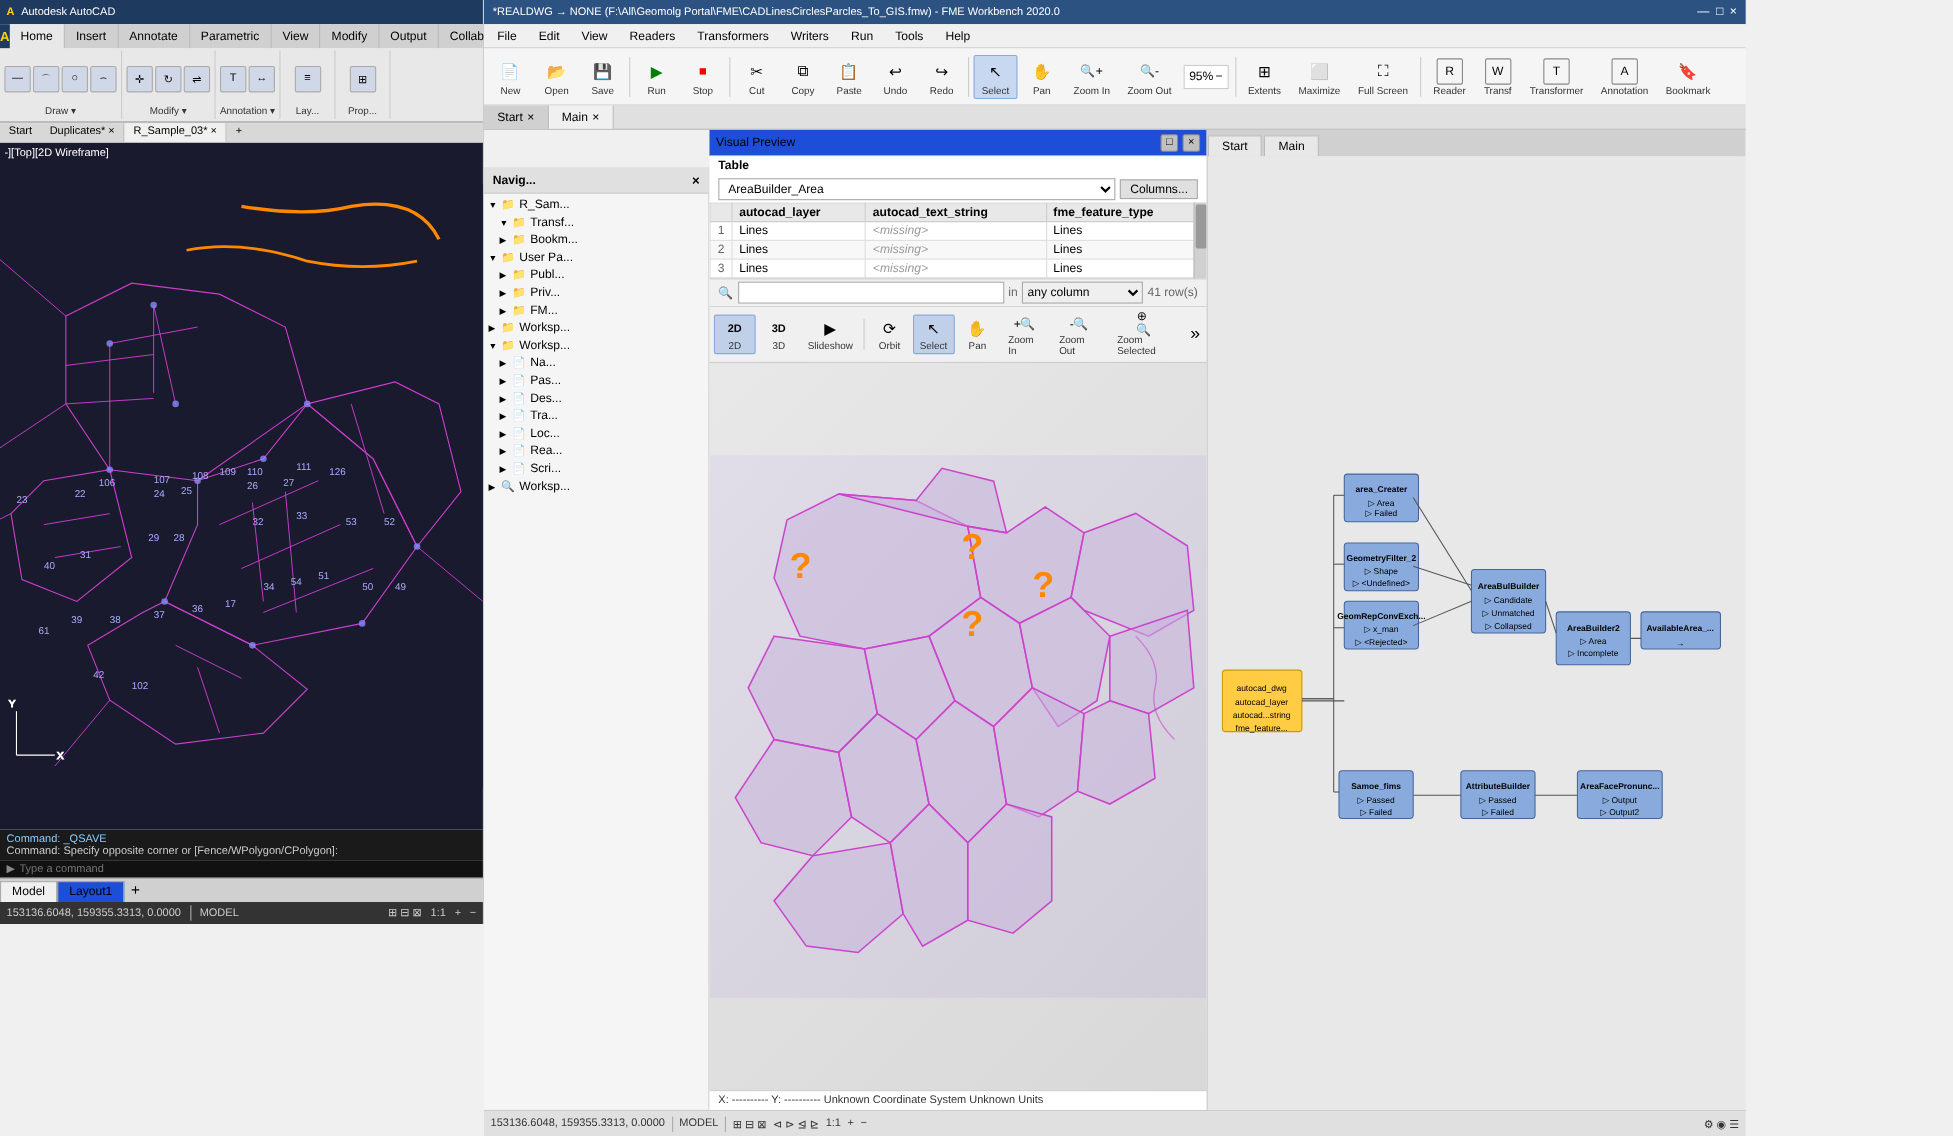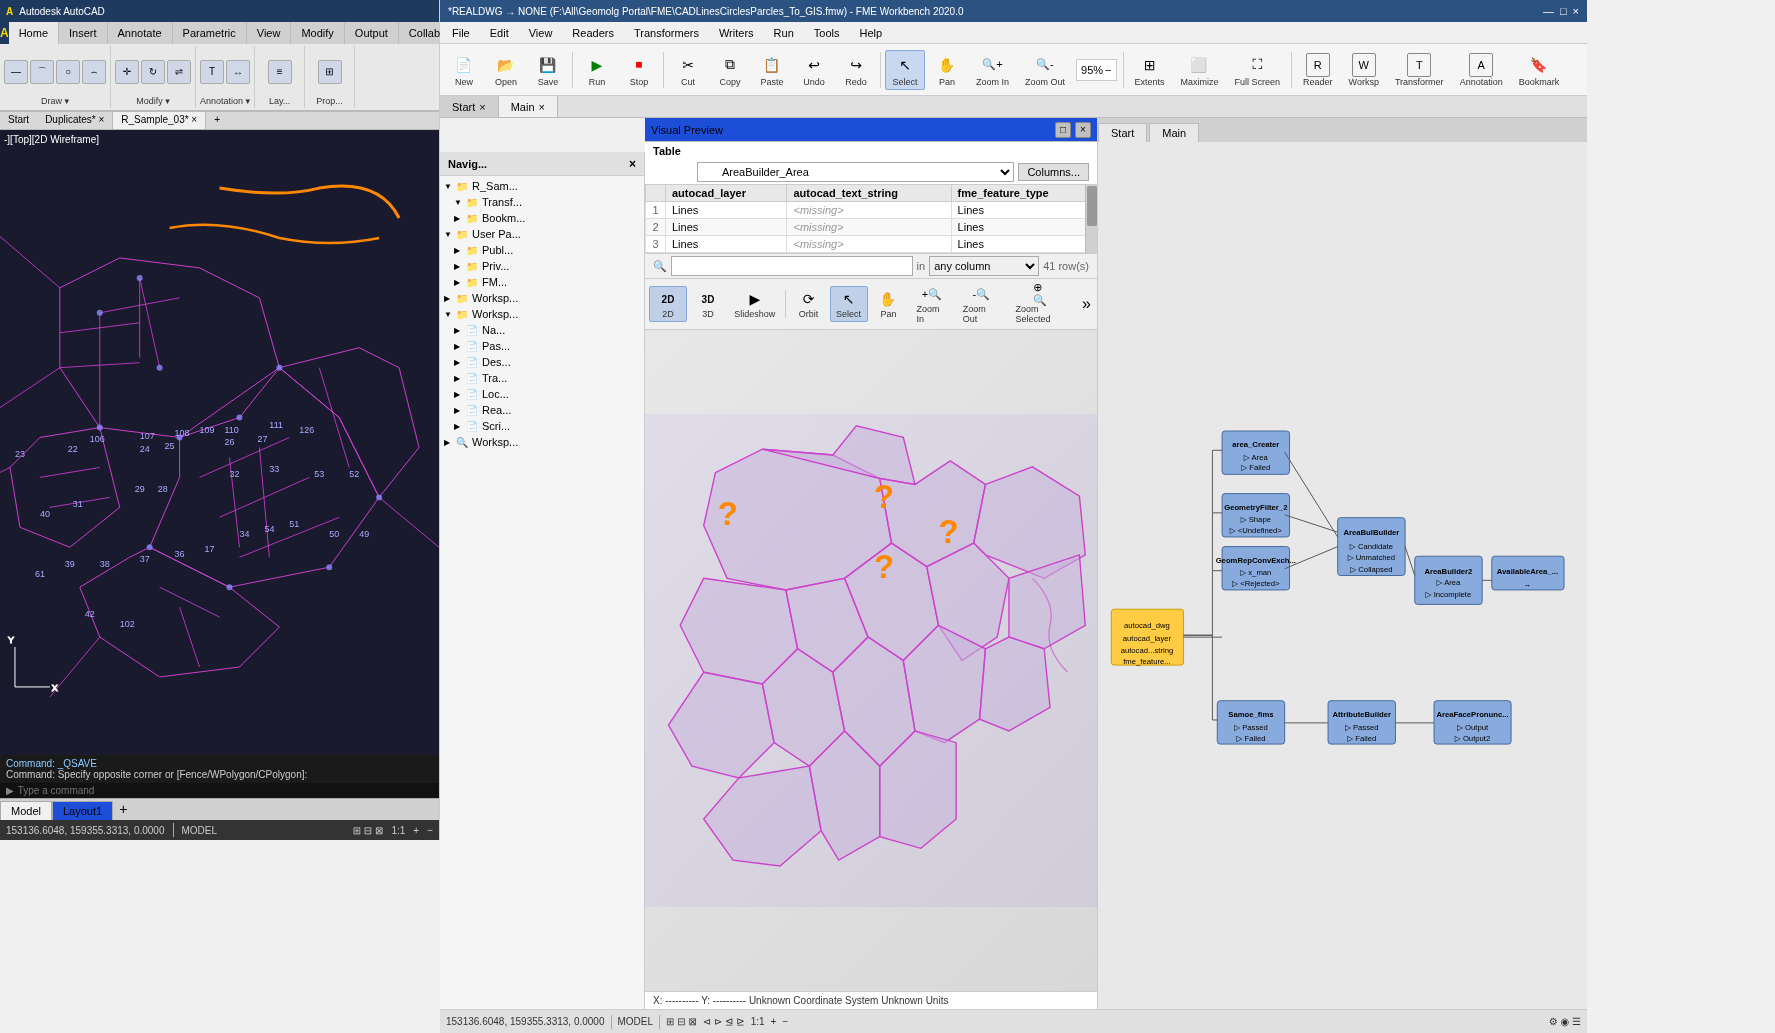--- a/index.html
+++ b/index.html
@@ -391,22 +391,21 @@
       padding: 2px 8px;
       gap: 4px;
     }
 
     .vp-dropdown {
       flex: 1;
       height: 20px;
       border: 1px solid #aaa;
       background: white;
       font-size: 11px;
-      padding: 0 20px;
-      margin-left: 44px;
+      padding: 0 4px;
     }
 
     .vp-btn {
       padding: 2px 8px;
       background: #e0e0e0;
       border: 1px solid #aaa;
       font-size: 11px;
       cursor: pointer;
     }
 
@@ -947,21 +946,21 @@
       <div class="fme-toolbar-icon">⛶</div>
       <div class="fme-toolbar-label">Full Screen</div>
     </div>
     <div class="fme-toolbar-sep"></div>
     <div class="fme-toolbar-btn">
       <div class="fme-toolbar-icon" style="font-size:11px;border:1px solid #888;padding:1px 3px;border-radius:2px;">R</div>
       <div class="fme-toolbar-label">Reader</div>
     </div>
     <div class="fme-toolbar-btn">
       <div class="fme-toolbar-icon" style="font-size:11px;border:1px solid #888;padding:1px 3px;border-radius:2px;">W</div>
-      <div class="fme-toolbar-label">Worksp</div>
+      <div class="fme-toolbar-label">Transf</div>
     </div>
     <div class="fme-toolbar-btn">
       <div class="fme-toolbar-icon" style="font-size:11px;border:1px solid #888;padding:1px 3px;border-radius:2px;">T</div>
       <div class="fme-toolbar-label">Transformer</div>
     </div>
     <div class="fme-toolbar-btn">
       <div class="fme-toolbar-icon" style="font-size:11px;border:1px solid #888;padding:1px 3px;border-radius:2px;">A</div>
       <div class="fme-toolbar-label">Annotation</div>
     </div>
     <div class="fme-toolbar-btn">

